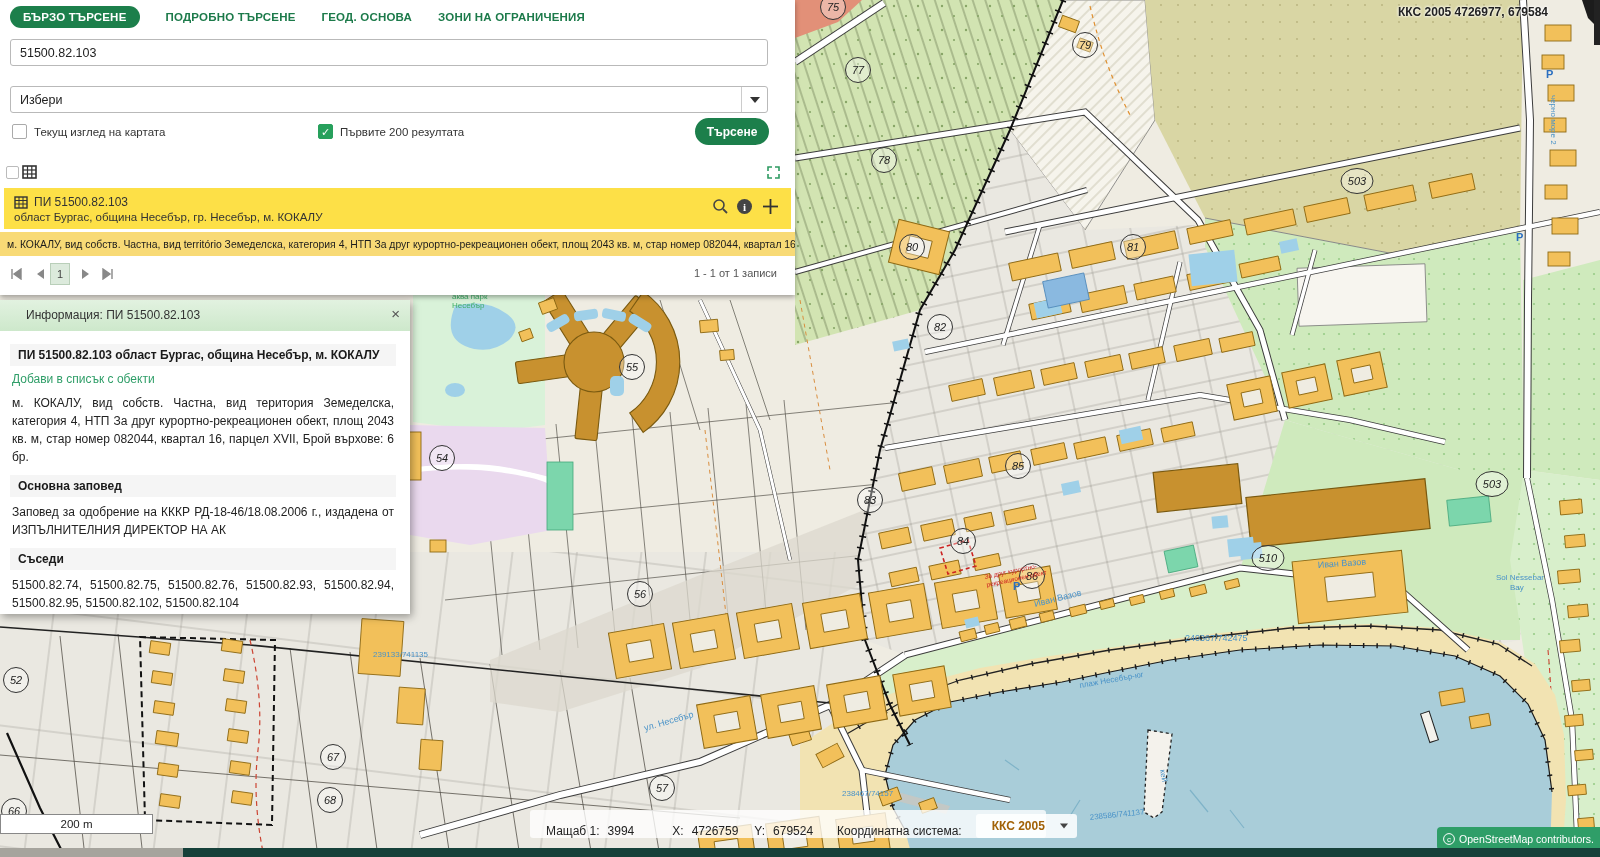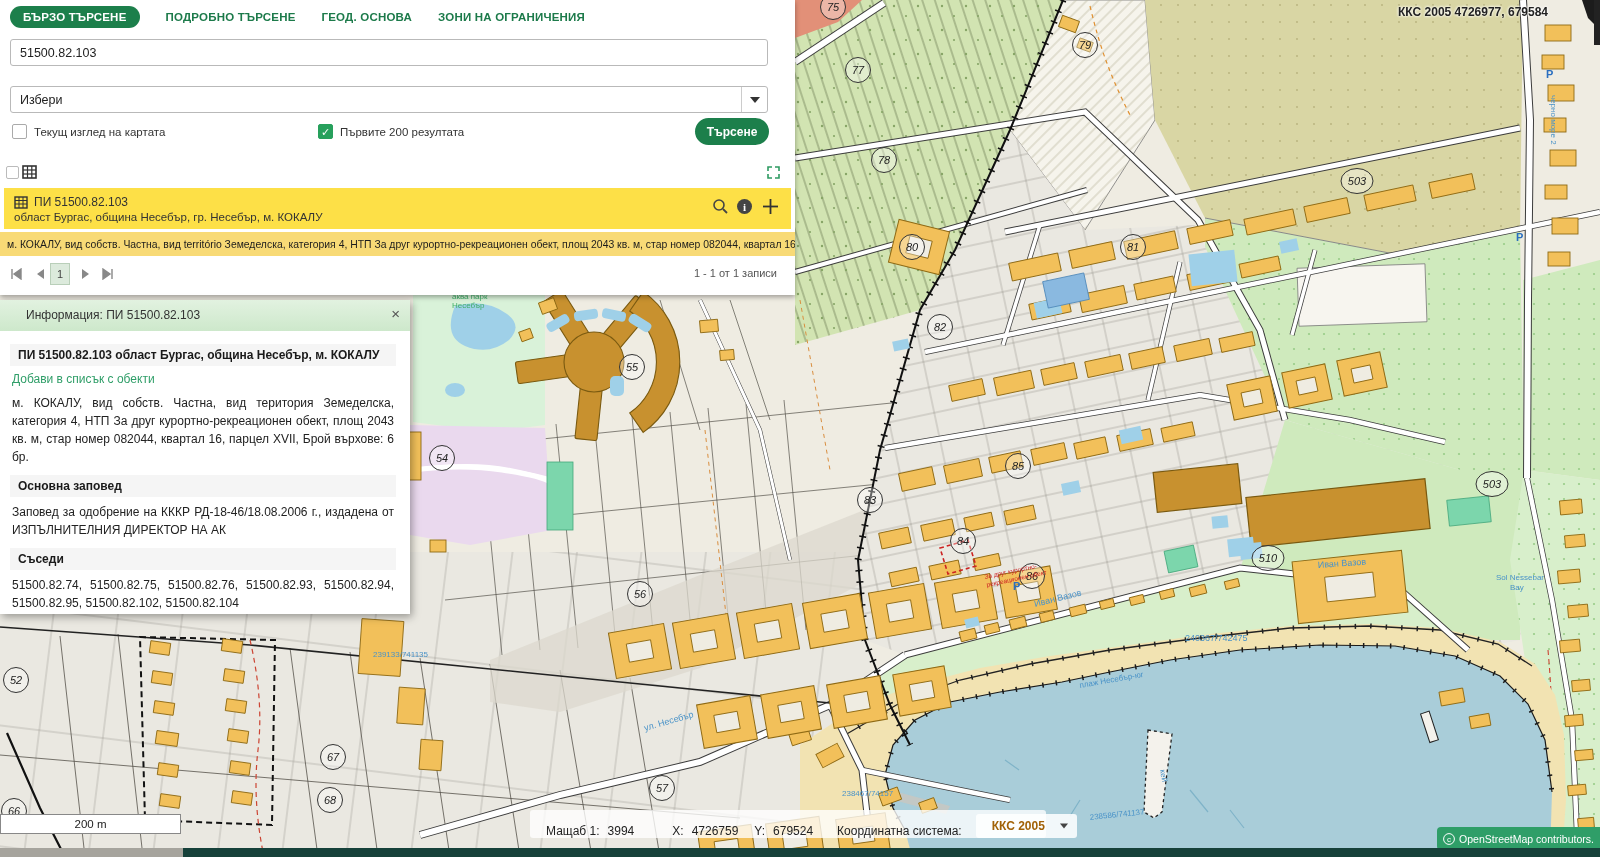--- a/index.html
+++ b/index.html
@@ -43,21 +43,21 @@
   #popup .hdr { position:relative; height:31px; background:linear-gradient(#e2f2e0,#cde8cb); }
   #popup .hdr .t { position:absolute; left:26px; top:8px; font-size:12px; color:#333; }
   #popup .hdr .x { position:absolute; right:10px; top:5px; font-size:15px; color:#555; cursor:pointer; }
   #popup .body { padding:13px 14px 0 10px; }
   .band { background:#f5f5f5; font-weight:700; font-size:12px; color:#1a1a1a; padding:4px 8px; margin-bottom:6px; white-space:nowrap; overflow:hidden; }
   .plink { color:#2f9e68; font-size:12px; margin:4px 0 8px 2px; }
   .ptext { font-size:12px; color:#222; line-height:18px; text-align:justify; margin:0 2px 9px 2px; }
 
   
   #coords-tr { right:52px; top:5px; font-size:12px; font-weight:700; color:#222; text-shadow:0 0 3px #fff,0 0 3px #fff; }
-  #scalebar { left:0px; top:814px; width:181px; height:20px; background:#fff; border:1px solid #888; font-size:11.5px; color:#222; display:flex; align-items:center; justify-content:center; }
+  #scalebar { left:0px; top:814px; width:153px; height:20px; background:#fff; border:1px solid #888; font-size:11.5px; color:#222; display:flex; align-items:center; justify-content:center; }
   #sbar { left:530px; top:810px; width:516px; height:28px; background:rgba(255,255,255,.78); border-radius:3px; display:flex; align-items:flex-end; font-size:12px; color:#222; }
   #sbar span { white-space:nowrap; }
   #sbar .lbl { margin-left:16px; }
   #sbar .val { margin-left:8px; }
   #crsbox { margin-left:14px; height:24px; background:rgba(255,255,255,.85); border-radius:3px; display:flex; align-items:center; padding:0 8px; }
   #crsbox .crsval { color:#a16207; font-weight:700; margin-left:8px; }
   #crsbox .tri-down { margin-left:14px; transform:scale(.8); border-top-color:#444; }
   #osm-badge { right:0; top:827px; width:163px; height:23px; background:#2f9e68; border-radius:4px 0 0 4px; color:#fff; font-size:10.5px; display:flex; align-items:center; justify-content:center; gap:4px; }
   #bottomstrip-l { left:0; top:848px; width:183px; height:9px; background:#a6a49d; }
   #bottomstrip { left:183px; top:848px; width:1417px; height:9px; background:#16413a; }

